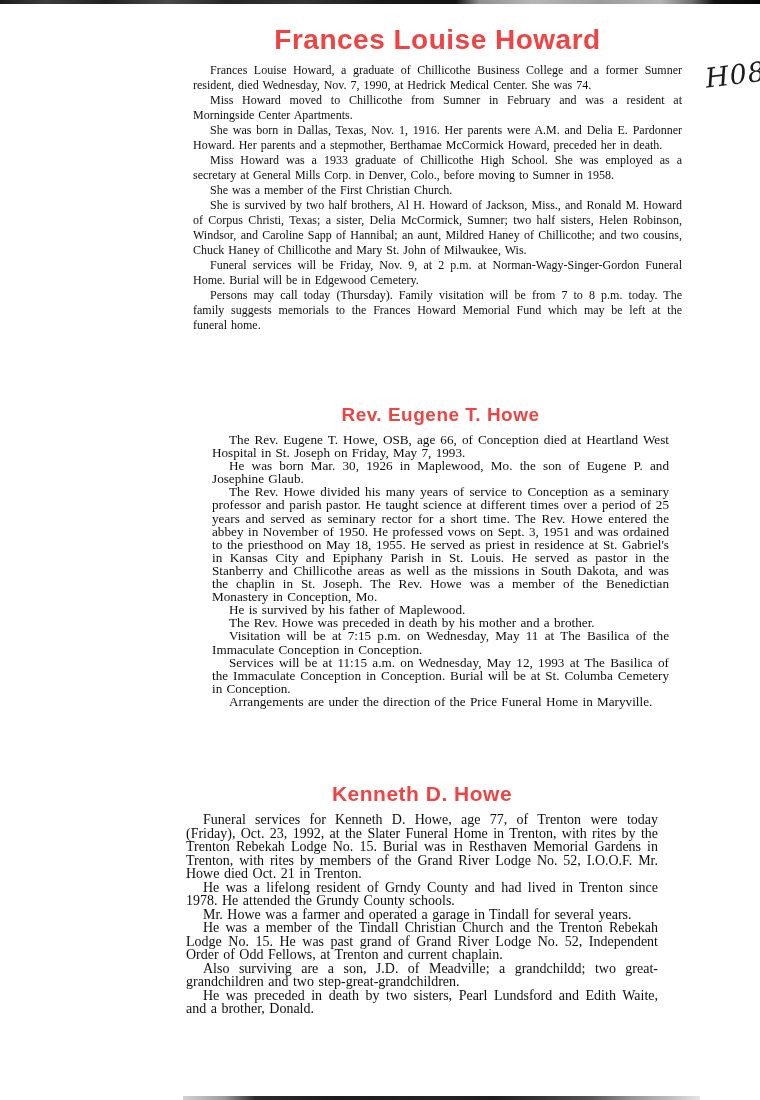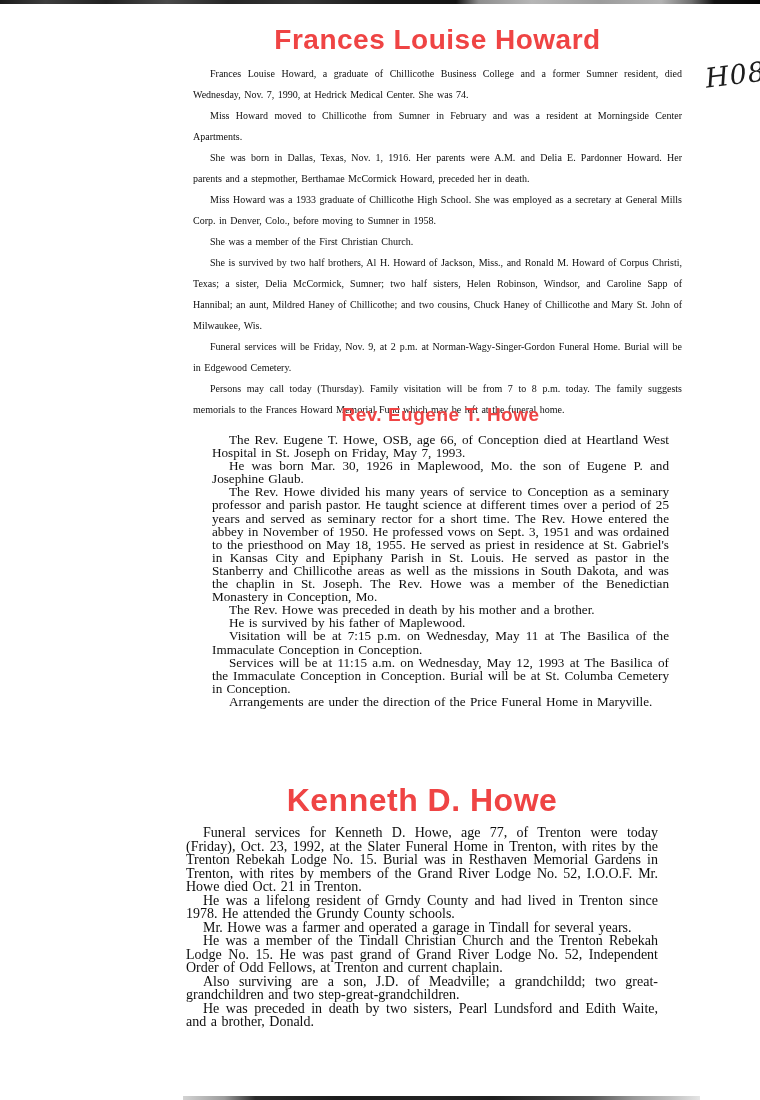--- a/index.html
+++ b/index.html
@@ -56,28 +56,28 @@
   }
   .obit p {
     margin: 0;
     text-align: justify;
     text-indent: 17px;
     word-spacing: 1px;
   }
 
   .obit-1 { left: 193px; top: 24px; width: 489px; }
   .obit-1 h1 { font-size: 28px; }
-  .obit-1 p { font-size: 10px; line-height: 21px; }
+  .obit-1 p { font-size: 12px; line-height: 15px; }
 
   .obit-2 { left: 212px; top: 404px; width: 457px; }
   .obit-2 h1 { font-size: 19px; }
   .obit-2 p { font-size: 13.2px; line-height: 13.1px; }
 
   .obit-3 { left: 186px; top: 782px; width: 472px; }
-  .obit-3 h1 { font-size: 32px; }
+  .obit-3 h1 { font-size: 21px; }
   .obit-3 p { font-size: 14px; line-height: 13.5px; }
 </style>
 </head>
 <body>
 
 <div class="page">
 
   <div class="scan-strip top"></div>
 
   <div class="annotation">H083</div>
@@ -92,22 +92,22 @@
     <p>She is survived by two half brothers, Al H. Howard of Jackson, Miss., and Ronald M. Howard of Corpus Christi, Texas; a sister, Delia McCormick, Sumner; two half sisters, Helen Robinson, Windsor, and Caroline Sapp of Hannibal; an aunt, Mildred Haney of Chillicothe; and two cousins, Chuck Haney of Chillicothe and Mary St. John of Milwaukee, Wis.</p>
     <p>Funeral services will be Friday, Nov. 9, at 2 p.m. at Norman-Wagy-Singer-Gordon Funeral Home. Burial will be in Edgewood Cemetery.</p>
     <p>Persons may call today (Thursday). Family visitation will be from 7 to 8 p.m. today. The family suggests memorials to the Frances Howard Memorial Fund which may be left at the funeral home.</p>
   </section>
 
   <section class="obit obit-2">
     <h1>Rev. Eugene T. Howe</h1>
     <p>The Rev. Eugene T. Howe, OSB, age 66, of Conception died at Heartland West Hospital in St. Joseph on Friday, May 7, 1993.</p>
     <p>He was born Mar. 30, 1926 in Maplewood, Mo. the son of Eugene P. and Josephine Glaub.</p>
     <p>The Rev. Howe divided his many years of service to Conception as a seminary professor and parish pastor. He taught science at different times over a period of 25 years and served as seminary rector for a short time. The Rev. Howe entered the abbey in November of 1950. He professed vows on Sept. 3, 1951 and was ordained to the priesthood on May 18, 1955. He served as priest in residence at St. Gabriel's in Kansas City and Epiphany Parish in St. Louis. He served as pastor in the Stanberry and Chillicothe areas as well as the missions in South Dakota, and was the chaplin in St. Joseph. The Rev. Howe was a member of the Benedictian Monastery in Conception, Mo.</p>
+    <p>He is survived by his father of Maplewood.</p>
     <p>The Rev. Howe was preceded in death by his mother and a brother.</p>
-    <p>He is survived by his father of Maplewood.</p>
     <p>Visitation will be at 7:15 p.m. on Wednesday, May 11 at The Basilica of the Immaculate Conception in Conception.</p>
     <p>Services will be at 11:15 a.m. on Wednesday, May 12, 1993 at The Basilica of the Immaculate Conception in Conception. Burial will be at St. Columba Cemetery in Conception.</p>
     <p>Arrangements are under the direction of the Price Funeral Home in Maryville.</p>
   </section>
 
   <section class="obit obit-3">
     <h1>Kenneth D. Howe</h1>
     <p>Funeral services for Kenneth D. Howe, age 77, of Trenton were today (Friday), Oct. 23, 1992, at the Slater Funeral Home in Trenton, with rites by the Trenton Rebekah Lodge No. 15. Burial was in Resthaven Memorial Gardens in Trenton, with rites by members of the Grand River Lodge No. 52, I.O.O.F. Mr. Howe died Oct. 21 in Trenton.</p>
     <p>He was a lifelong resident of Grndy County and had lived in Trenton since 1978. He attended the Grundy County schools.</p>
     <p>Mr. Howe was a farmer and operated a garage in Tindall for several years.</p>

